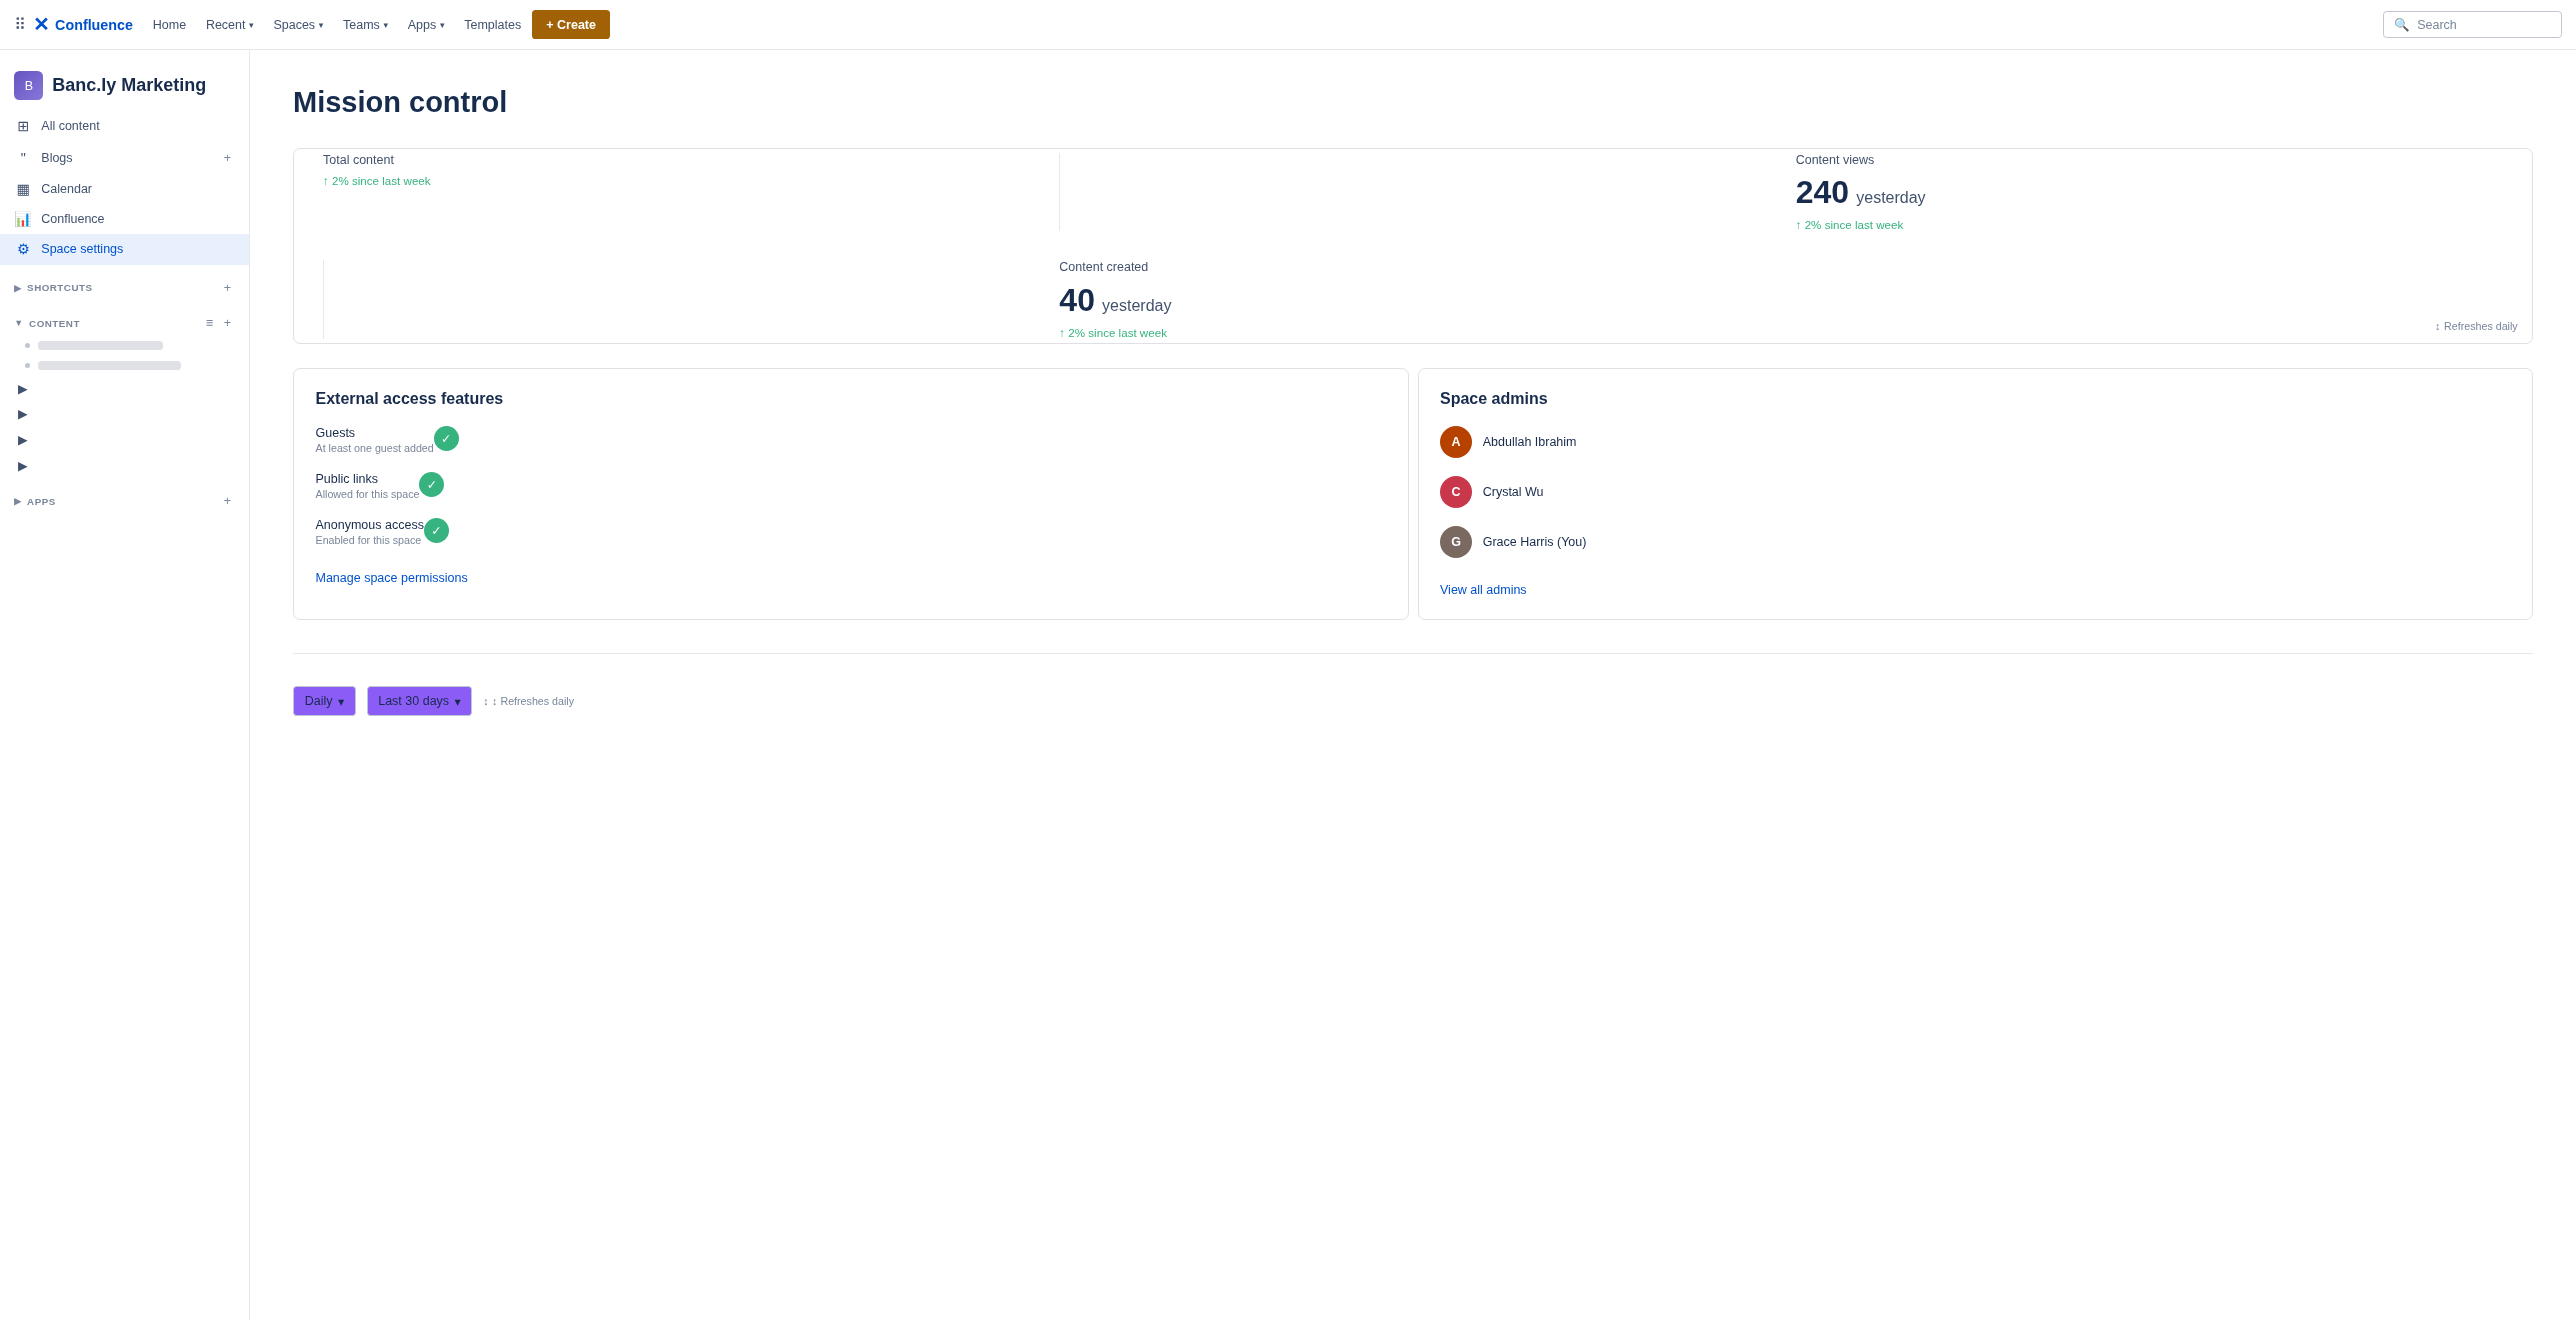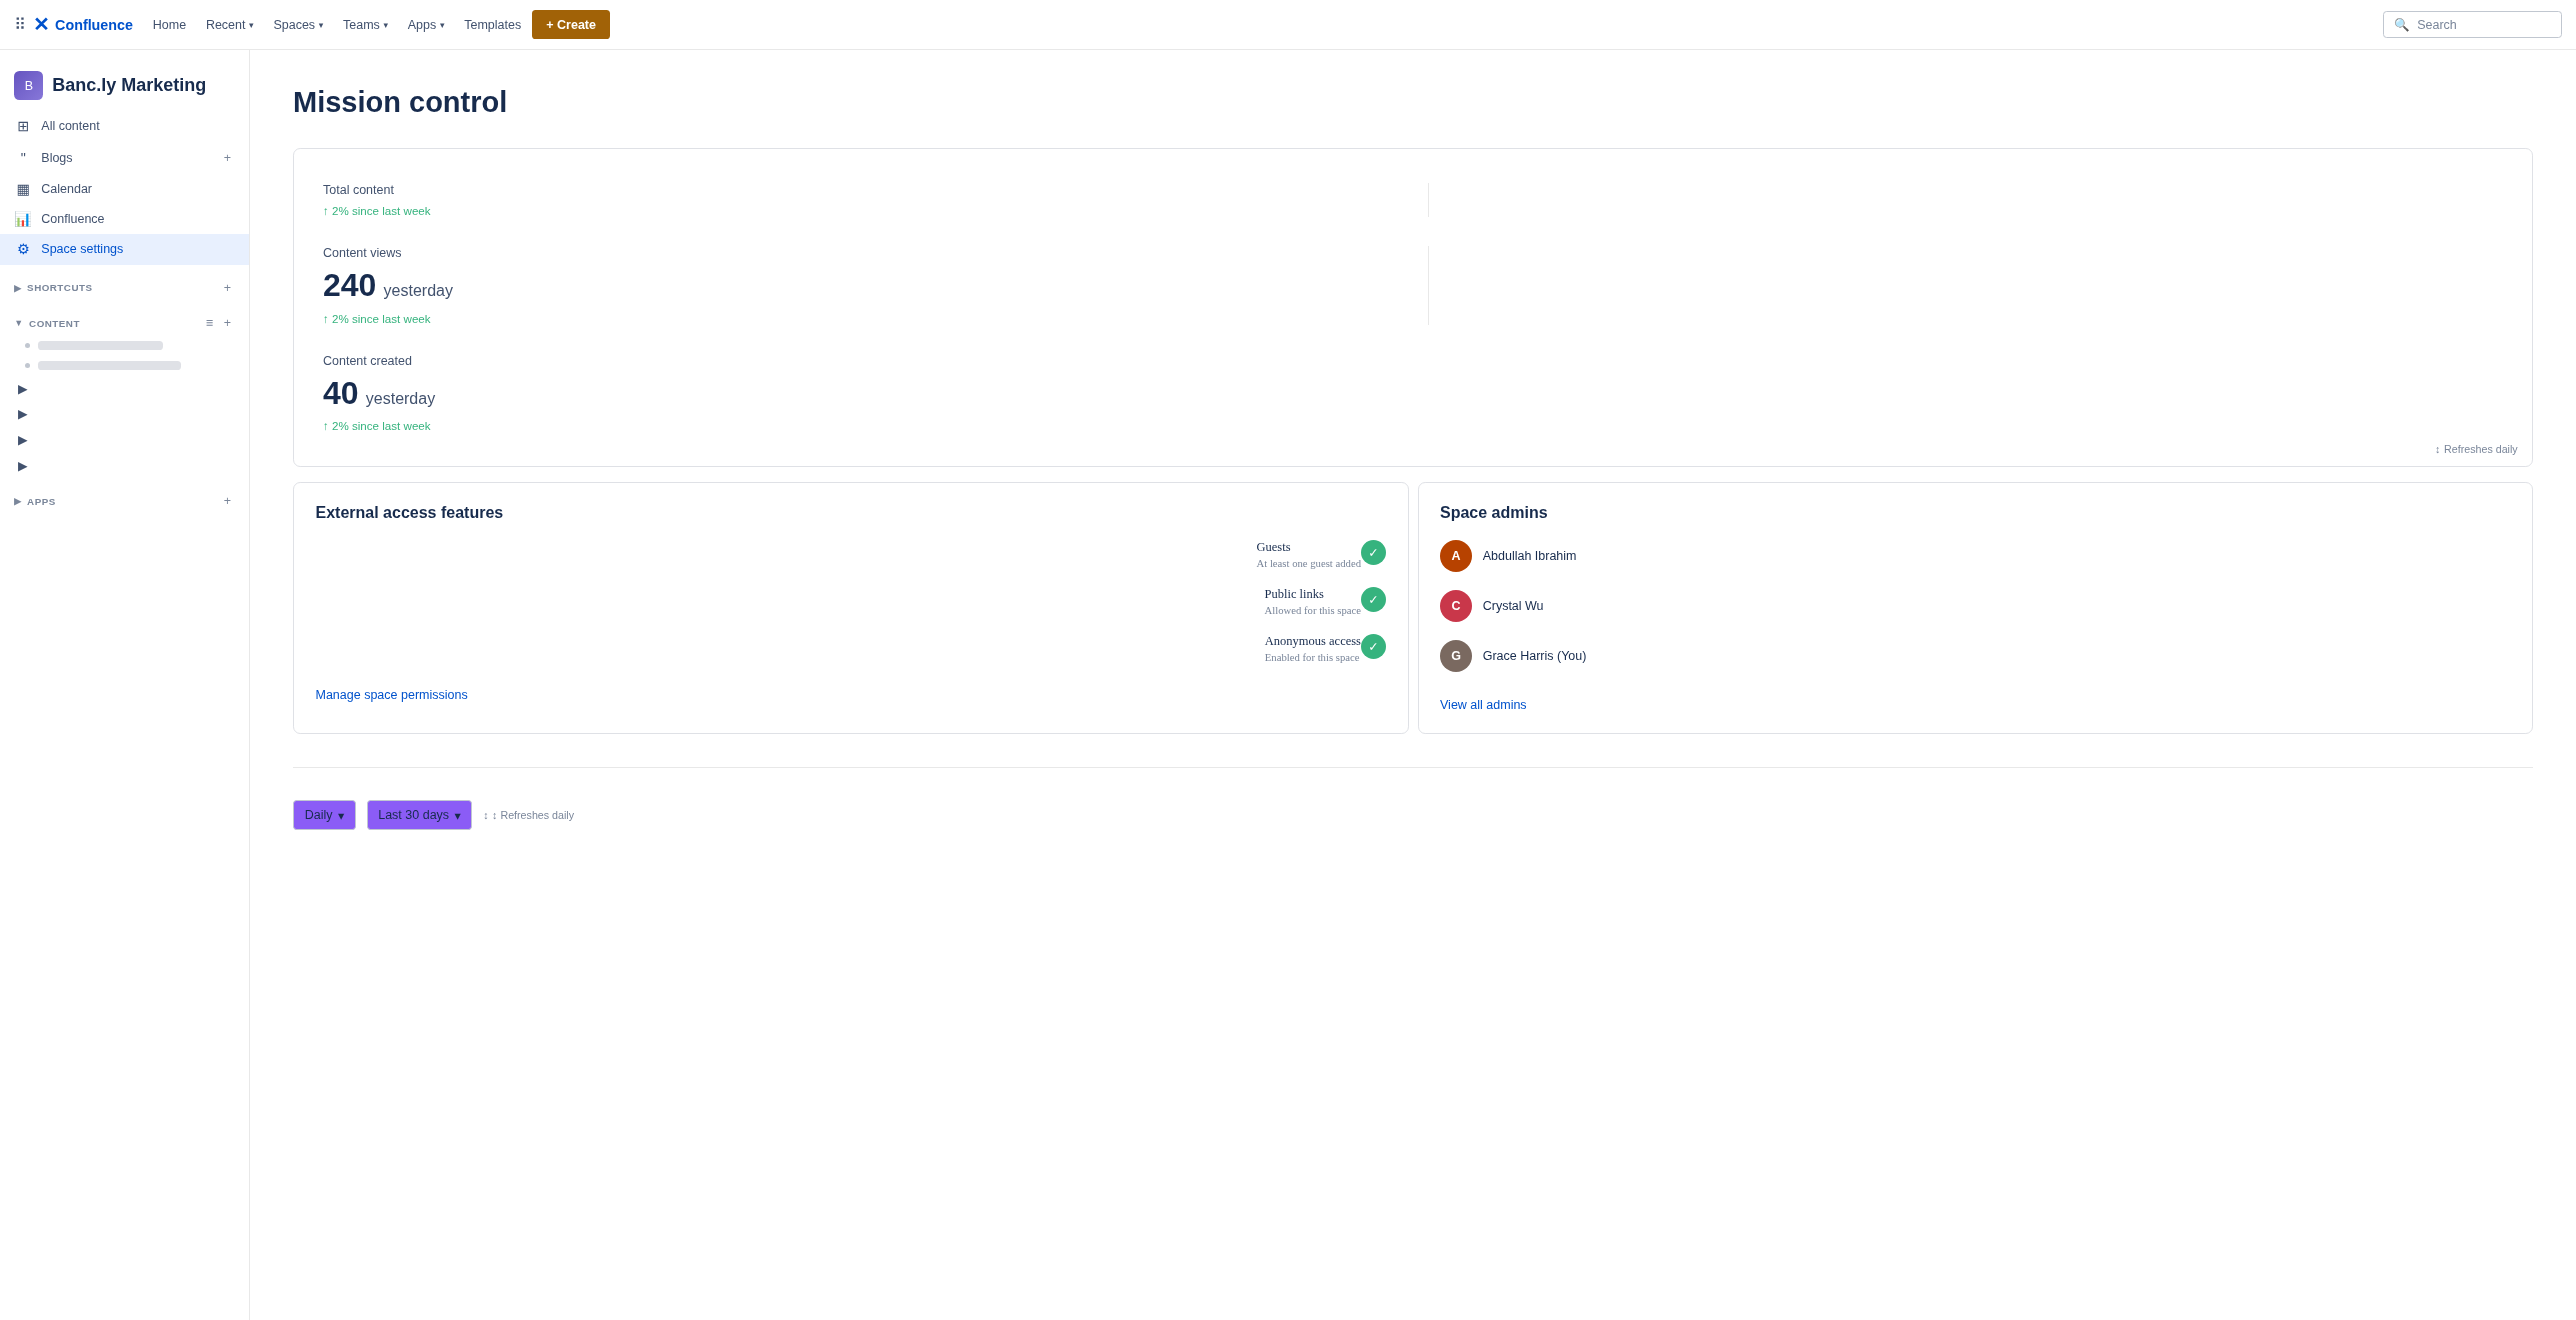--- a/index.html
+++ b/index.html
@@ -92,42 +92,42 @@
       padding: 5.4px 14.3px 5.4px 18px; cursor: pointer; color: #42526e;
     }
 
     
     .main { flex: 1; padding: 36px 43px; background: #fff; overflow-y: auto; }
     .page-title { font-size: 29px; font-weight: 700; color: #172b4d; margin-bottom: 29px; }
 
     
     .stats-card {
       border: 0.9px solid #dfe1e6; border-radius: 7.2px;
-      padding: 34px 29px; margin-bottom: 15px;
-      display: grid; grid-template-columns: 1fr 1fr; gap: 29px;
+      padding: 4px 29px; margin-bottom: 24px;
+      display: grid; grid-template-columns: 1fr 1fr 1fr; gap: 29px;
       position: relative;
     }
     .stat-item {}
     .stat-label { font-size: 12.5px; color: #42526e; margin-bottom: 7.2px; font-weight: 500; }
     .stat-value-row { display: flex; align-items: baseline; gap: 7.2px; margin-bottom: 7.2px; }
     .stat-value { font-size: 32px; font-weight: 700; color: #172b4d; }
     .stat-unit { font-size: 16px; color: #42526e; }
     .stat-info { font-size: 10.7px; color: #7a869a; margin-left: 3.6px; }
     .stat-trend { font-size: 11.6px; color: #36b37e; display: flex; align-items: center; gap: 3.6px; }
     .stat-divider { width: 0.9px; background: #e8e8e8; }
     .refreshes-note {
       position: absolute; bottom: 10.7px; right: 14.3px;
       font-size: 10.7px; color: #7a869a; display: flex; align-items: center; gap: 3.6px;
     }
 
     
     .cards-row { display: grid; grid-template-columns: 1fr 1fr; gap: 9px; margin-bottom: 33px; }
     .card { border: 0.9px solid #dfe1e6; border-radius: 7.2px; padding: 21.5px; }
     .card-title { font-size: 16px; font-weight: 600; color: #172b4d; margin-bottom: 18px; }
-    .access-feature { display: flex; align-items: flex-start; justify-content: flex-end; margin-bottom: 18px; font-family: Liberation Serif, serif; }
+    .access-feature { display: flex; align-items: flex-start; justify-content: flex-start; margin-bottom: 18px; }
     .access-feature-info .feature-name { font-size: 12.5px; font-weight: 500; color: #172b4d; margin-bottom: 1.8px; }
     .access-feature-info .feature-desc { font-size: 10.7px; color: #7a869a; }
     .check-icon {
       width: 25px; height: 25px; background: #36b37e; border-radius: 50%;
       display: flex; align-items: center; justify-content: center;
       color: white; font-size: 12.5px; flex-shrink: 0;
     }
     .card-link { color: #0052cc; font-size: 12.5px; font-weight: 500; cursor: pointer; text-decoration: none; display: inline-block; margin-top: 7.2px; }
 
     .admin-item { display: flex; align-items: center; gap: 10.7px; margin-bottom: 18px; }

